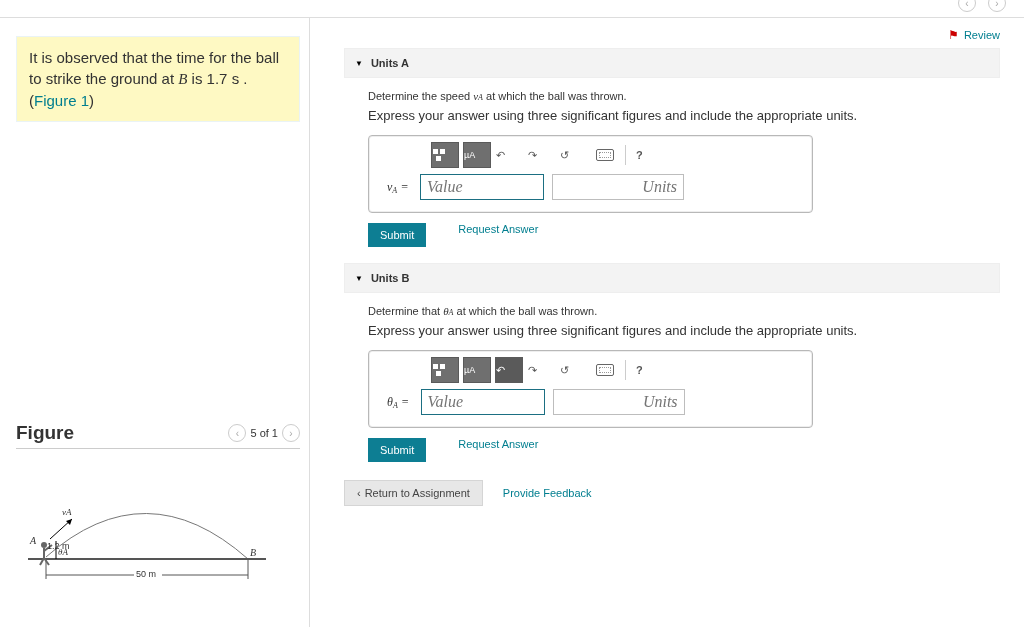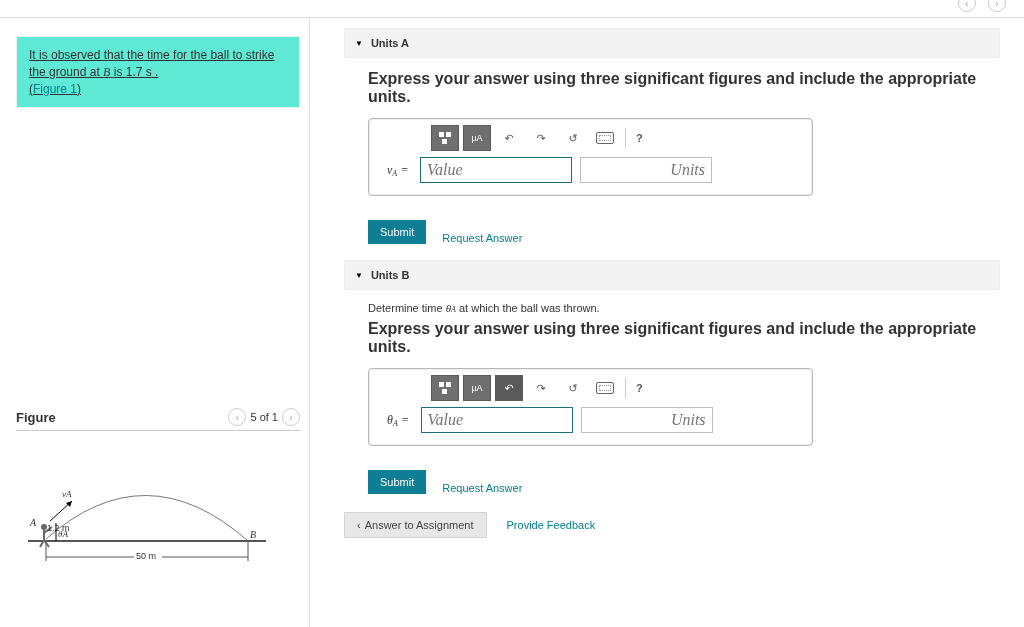--- a/index.html
+++ b/index.html
@@ -53,37 +53,36 @@
     position: relative;
   }
   .right-col {
     flex: 1;
     padding: 10px 24px 20px 34px;
     overflow: auto;
   }
 
   
   .problem-box {
-    background: #5eead4;
+    background: #fef9c3;
     border: 1px solid #eaf3f5;
     padding: 10px 12px;
-    font-size: 12px;
+    font-size: 15px;
     color: #333;
     line-height: 1.4;
     max-width: 284px;
-    text-decoration: underline;
   }
   .problem-box .var { font-style: italic; font-family: "Times New Roman", serif; }
   .figure-hdr {
     margin-top: 300px;
     border-bottom: 1px solid #ccc;
     display:flex; align-items:center; justify-content:space-between;
     padding-bottom:4px; max-width:284px;
   }
-  .figure-hdr h3 { font-size:13px; font-weight:bold; }
+  .figure-hdr h3 { font-size:19px; font-weight:bold; }
   .figure-nav { display:flex; align-items:center; gap:4px; }
   .figure-img {
     margin-top:30px;
     position:relative;
     width:260px; height:110px;
   }
 
   
   .review-row { text-align:right; margin-bottom:6px; }
   .review-row .flag { color:#c00; font-size:12px; margin-right:2px; }
@@ -96,39 +95,39 @@
     border:1px solid #eee;
     padding:8px 10px;
     font-size:11px;
     font-weight:bold;
     display:flex; align-items:center; gap:8px;
   }
   .part-body { padding: 12px 10px 4px 24px; }
   .prompt-line { font-size:11px; margin-bottom:6px; }
   .prompt-line .mathvar { font-style:italic; font-family:"Times New Roman", serif; }
   .prompt-line .sub { font-size:8px;}
-  .instr { font-size:16px; font-weight:bold; margin-bottom:12px;}
+  .instr { font-size:13px; font-weight:normal; margin-bottom:12px;}
 
   .answer-card {
     border:1px solid #b8b8b8;
     border-radius:4px;
     width: 445px;
     padding: 6px 8px 12px 8px;
     box-shadow: 0 0 0 1px #eee inset;
   }
   .toolbar {
     display:flex; align-items:center; gap:4px;
     padding-left: 54px;
     margin-bottom:6px;
   }
   .tbtn {
     width:28px; height:26px;
     background:#6f6f6f;
     border:1px solid #5a5a5a;
-    display:flex; align-items:center; justify-content:center;
+    display:flex; align-items:center; justify-content:flex-start;
     color:#fff; font-size:11px;
   }
   .tbtn.light { background:#fff; border:1px solid #fff; color:#555; }
   .tbtn.sel  { background:#5a5a5a; }
   .tool-sep { width:1px; height:20px; background:#ccc; margin:0 2px;}
   .tool-help { color:#555; font-weight:bold; padding:0 4px;}
   .tbtn svg, .tbtn.light svg { width:14px; height:14px; }
 
   .value-row {
     display:flex; align-items:center; gap:8px;
@@ -139,24 +138,24 @@
     display:flex; align-items:center;
   }
   .value-row .lhs .sub { font-size:8px; font-style:italic; position:relative; top:3px;}
   .value-row .eq { font-style:normal; margin:0 4px;}
   .valbox, .unitbox {
     height:26px; border:1px solid #bdbdbd;
     font-family:"Times New Roman", serif;
     font-style:italic; font-size:16px; color:#9d9d9d;
     padding:0 6px; background:#fff;
   }
-  .valbox { width:152px; border-color:#1b6f82; }
+  .valbox { width:124px; border-color:#1b6f82; }
   .unitbox{ width:132px;text-align:right; }
 
-  .submit-row { margin-top:24px; display:flex; align-items:flex-end; gap:16px;}
+  .submit-row { margin-top:10px; display:flex; align-items:flex-start; gap:32px;}
   .submit-btn {
     background:#0d7e93; color:#fff; border:none;
     padding:6px 12px; font-size:11px; cursor:pointer;
   }
 
   .footer-row { margin-top:14px; display:flex; align-items:center; gap:20px;}
   .return-btn {
     background:#e7e7e7; border:1px solid #d5d5d5;
     padding:6px 12px; font-size:11px; color:#444;
     display:flex; align-items:center; gap:4px; cursor:pointer;
@@ -236,27 +235,36 @@
       <span style="position:absolute;left:14px;top:56px;font:italic 10px 'Times New Roman';">A</span>
       <span style="position:absolute;right:20px;top:68px;font:italic 10px 'Times New Roman';">B</span>
       <span style="position:absolute;left:31px;top:62px;font:9px Arial;">1.2 m</span>
       <span style="position:absolute;left:120px;top:90px;font:9px Arial;">50 m</span>
     </div>
 
   </div>
 
   <div class="right-col">
 
+    <div class="review-row">
+      <span class="flag">⚑</span>
+      <a href="#">Review</a>
+    </div>
 
     <div class="part">
       <div class="part-hdr">
         <span class="tri">▼</span>
         <span>Units A</span>
       </div>
       <div class="part-body">
+        <div class="prompt-line">
+          <span>Determine the speed </span>
+          <span class="mathvar">v</span><span class="mathvar sub">A</span>
+          <span> at which the ball was thrown.</span>
+        </div>
         <div class="instr">Express your answer using three significant figures and include the appropriate units.</div>
 
         <div class="answer-card">
           <div class="toolbar">
             <div class="tbtn">
               <svg viewBox="0 0 14 14">
                   <rect x="1" y="1" width="5" height="5" fill="#fff"></rect>
                   <rect x="8" y="1" width="5" height="5" fill="#fff"></rect>
                   <rect x="4" y="8" width="5" height="5" fill="#fff"></rect>
                 </svg>
@@ -297,21 +305,21 @@
       </div>
     </div>
 
     <div class="part">
       <div class="part-hdr">
         <span class="tri">▼</span>
         <span>Units B</span>
       </div>
       <div class="part-body">
         <div class="prompt-line">
-          <span>Determine time </span>
+          <span>Determine that </span>
           <span class="mathvar">θ</span><span class="mathvar sub">A</span>
           <span> at which the ball was thrown.</span>
         </div>
         <div class="instr">Express your answer using three significant figures and include the appropriate units.</div>
 
         <div class="answer-card">
           <div class="toolbar">
             <div class="tbtn">
               <svg viewBox="0 0 14 14">
                   <rect x="1" y="1" width="5" height="5" fill="#fff"></rect>
@@ -351,19 +359,19 @@
         <div class="submit-row">
           <button class="submit-btn">Submit</button>
           <a href="#">Request Answer</a>
         </div>
       </div>
     </div>
 
     <div class="footer-row">
       <button class="return-btn">
         <span>‹</span>
-        <span>Answer to Assignment</span>
+        <span>Return to Assignment</span>
       </button>
       <a href="#">Provide Feedback</a>
     </div>
 
   </div>
 </div>
 
 </body></html>

